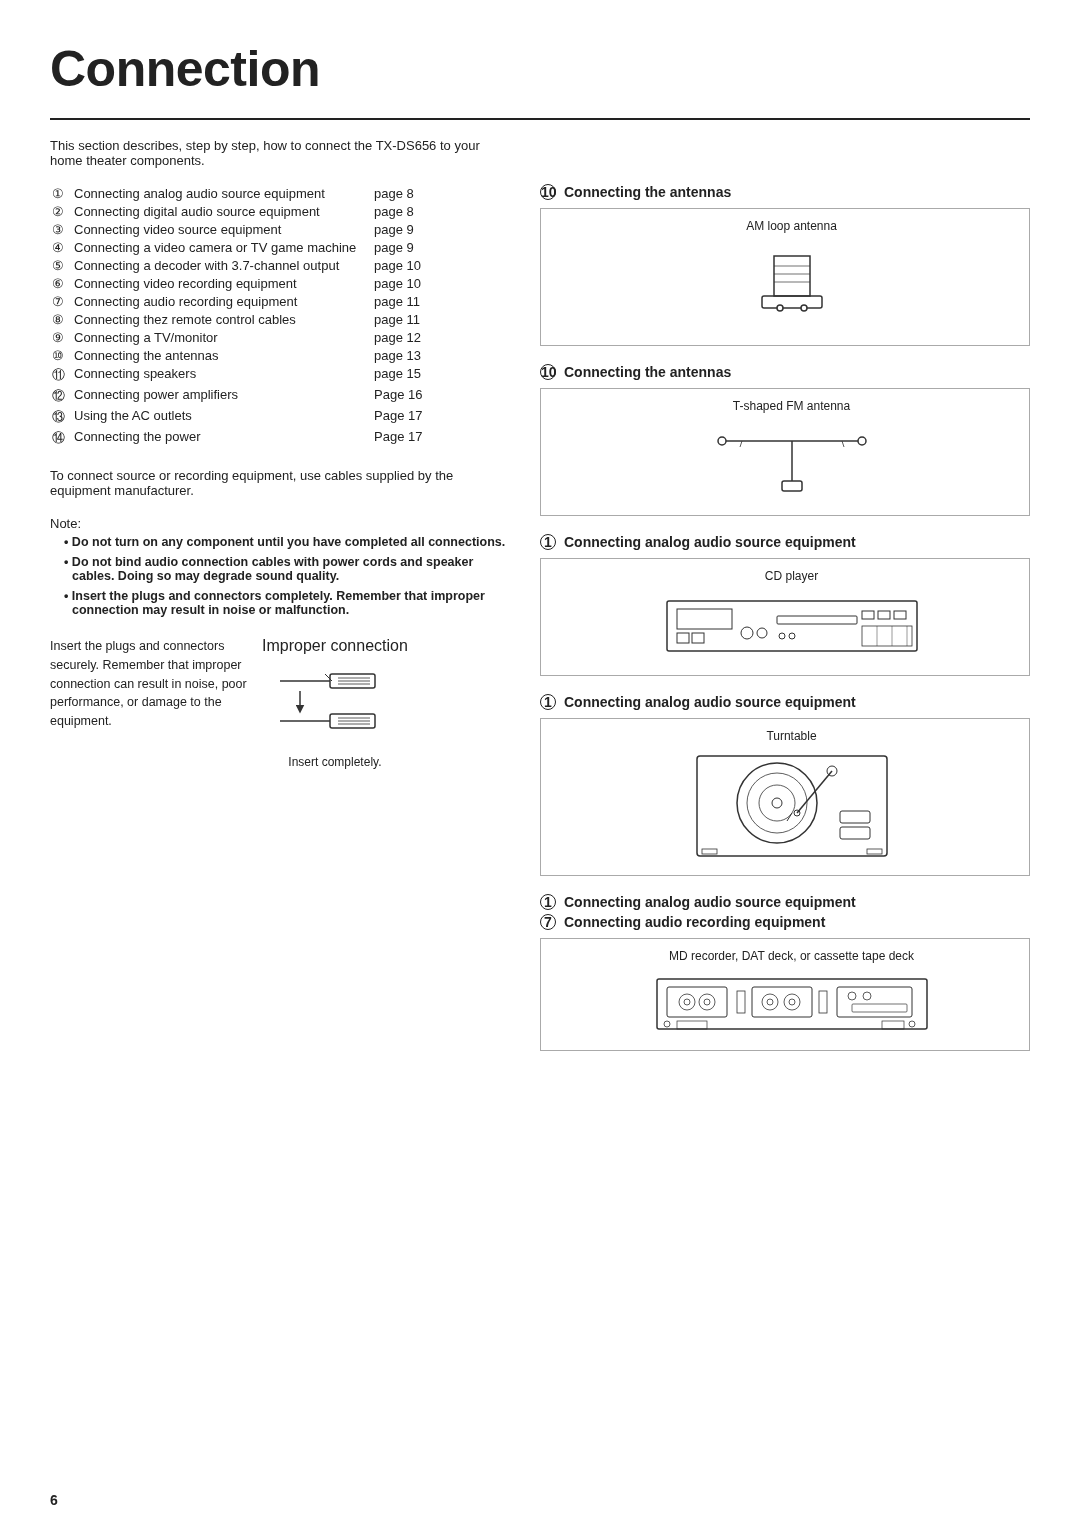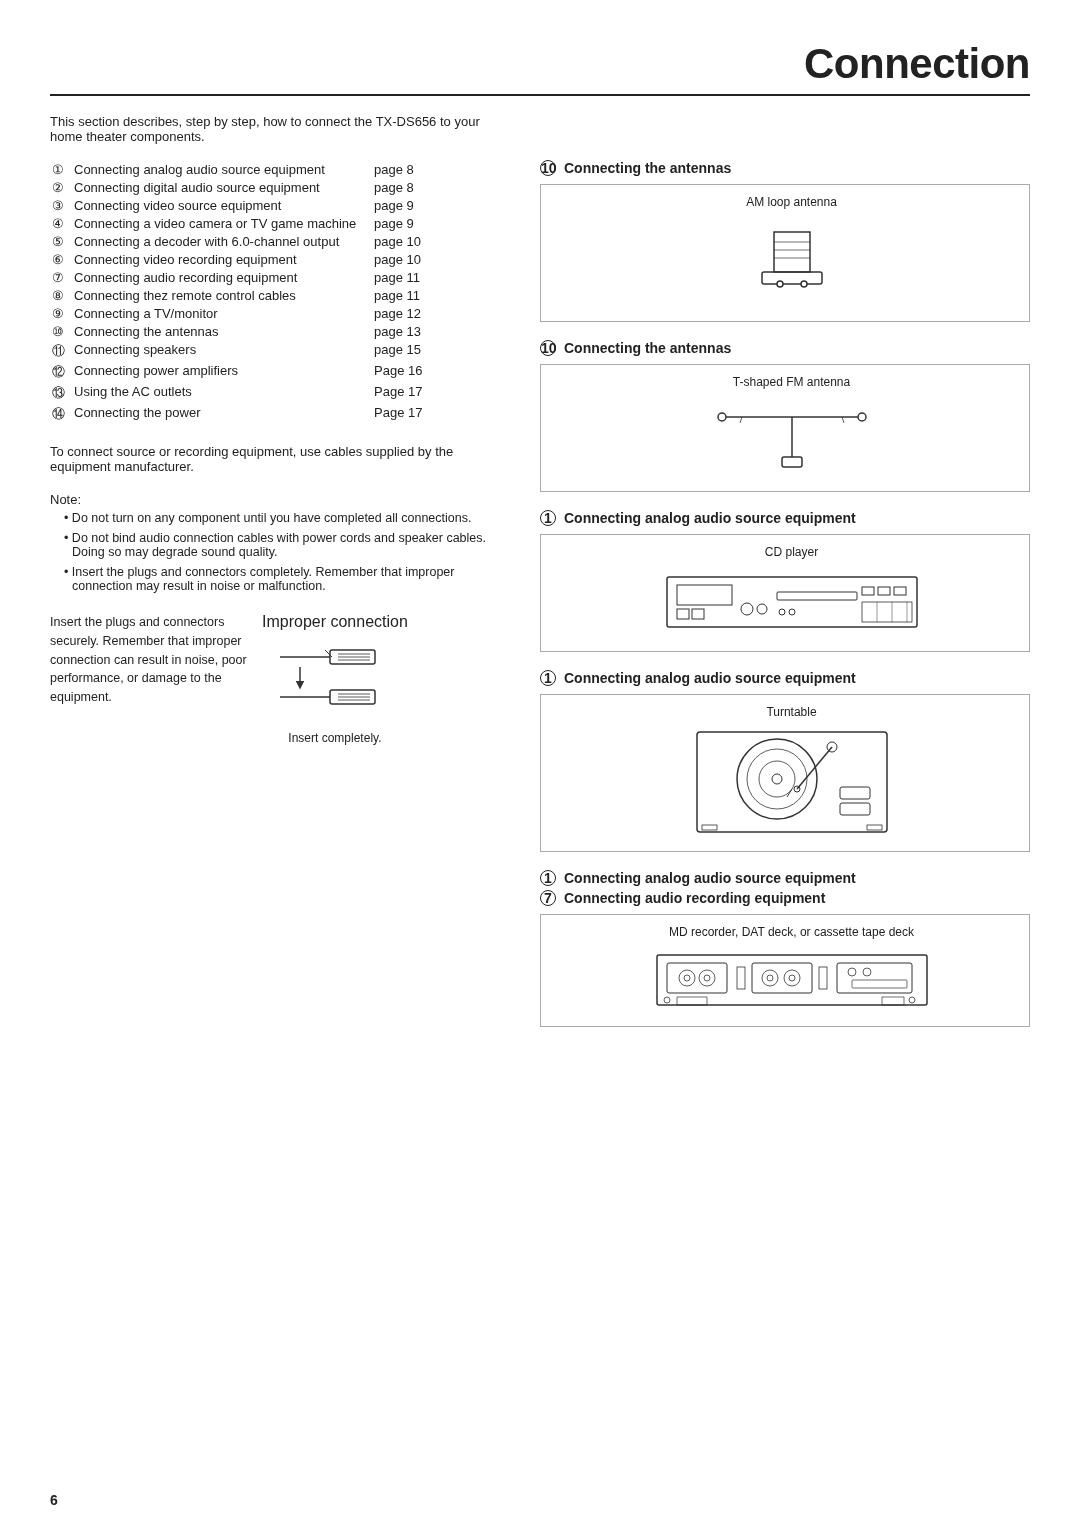--- a/index.html
+++ b/index.html
@@ -6,25 +6,24 @@
     body {
       background: #fff;
       font-family: Arial, Helvetica, sans-serif;
       font-size: 13px;
       color: #222;
       width: 1080px;
       min-height: 1528px;
       padding: 40px 50px 60px 50px;
     }
     h1 {
-      font-size: 42px;
+      font-size: 50px;
       font-weight: bold;
-      margin-bottom: 6px;
+      margin-bottom: 20px;
       letter-spacing: -0.5px;
-      text-align: right;
     }
     .title-rule {
       border: none;
       border-top: 2px solid #222;
       margin-bottom: 18px;
     }
     .intro-text {
       font-size: 13px;
       margin-bottom: 16px;
       max-width: 460px;
@@ -66,20 +65,21 @@
     .note-section {
       margin-bottom: 12px;
     }
     .note-title {
       font-size: 13px;
       margin-bottom: 4px;
     }
     .note-list {
       list-style: none;
       padding-left: 14px;
+      font-weight: bold;
     }
     .note-list li {
       font-size: 12.5px;
       margin-bottom: 6px;
       text-indent: -8px;
       padding-left: 8px;
     }
     .note-list li::before {
       content: "• ";
     }
@@ -196,21 +196,21 @@
       <td>Connecting video source equipment</td>
       <td>page 9</td>
     </tr>
           <tr>
       <td>④</td>
       <td>Connecting a video camera or TV game machine</td>
       <td>page 9</td>
     </tr>
           <tr>
       <td>⑤</td>
-      <td>Connecting a decoder with 6.0-channel output</td>
+      <td>Connecting a decoder with 3.7-channel output</td>
       <td>page 10</td>
     </tr>
           <tr>
       <td>⑥</td>
       <td>Connecting video recording equipment</td>
       <td>page 10</td>
     </tr>
           <tr>
       <td>⑦</td>
       <td>Connecting audio recording equipment</td>

